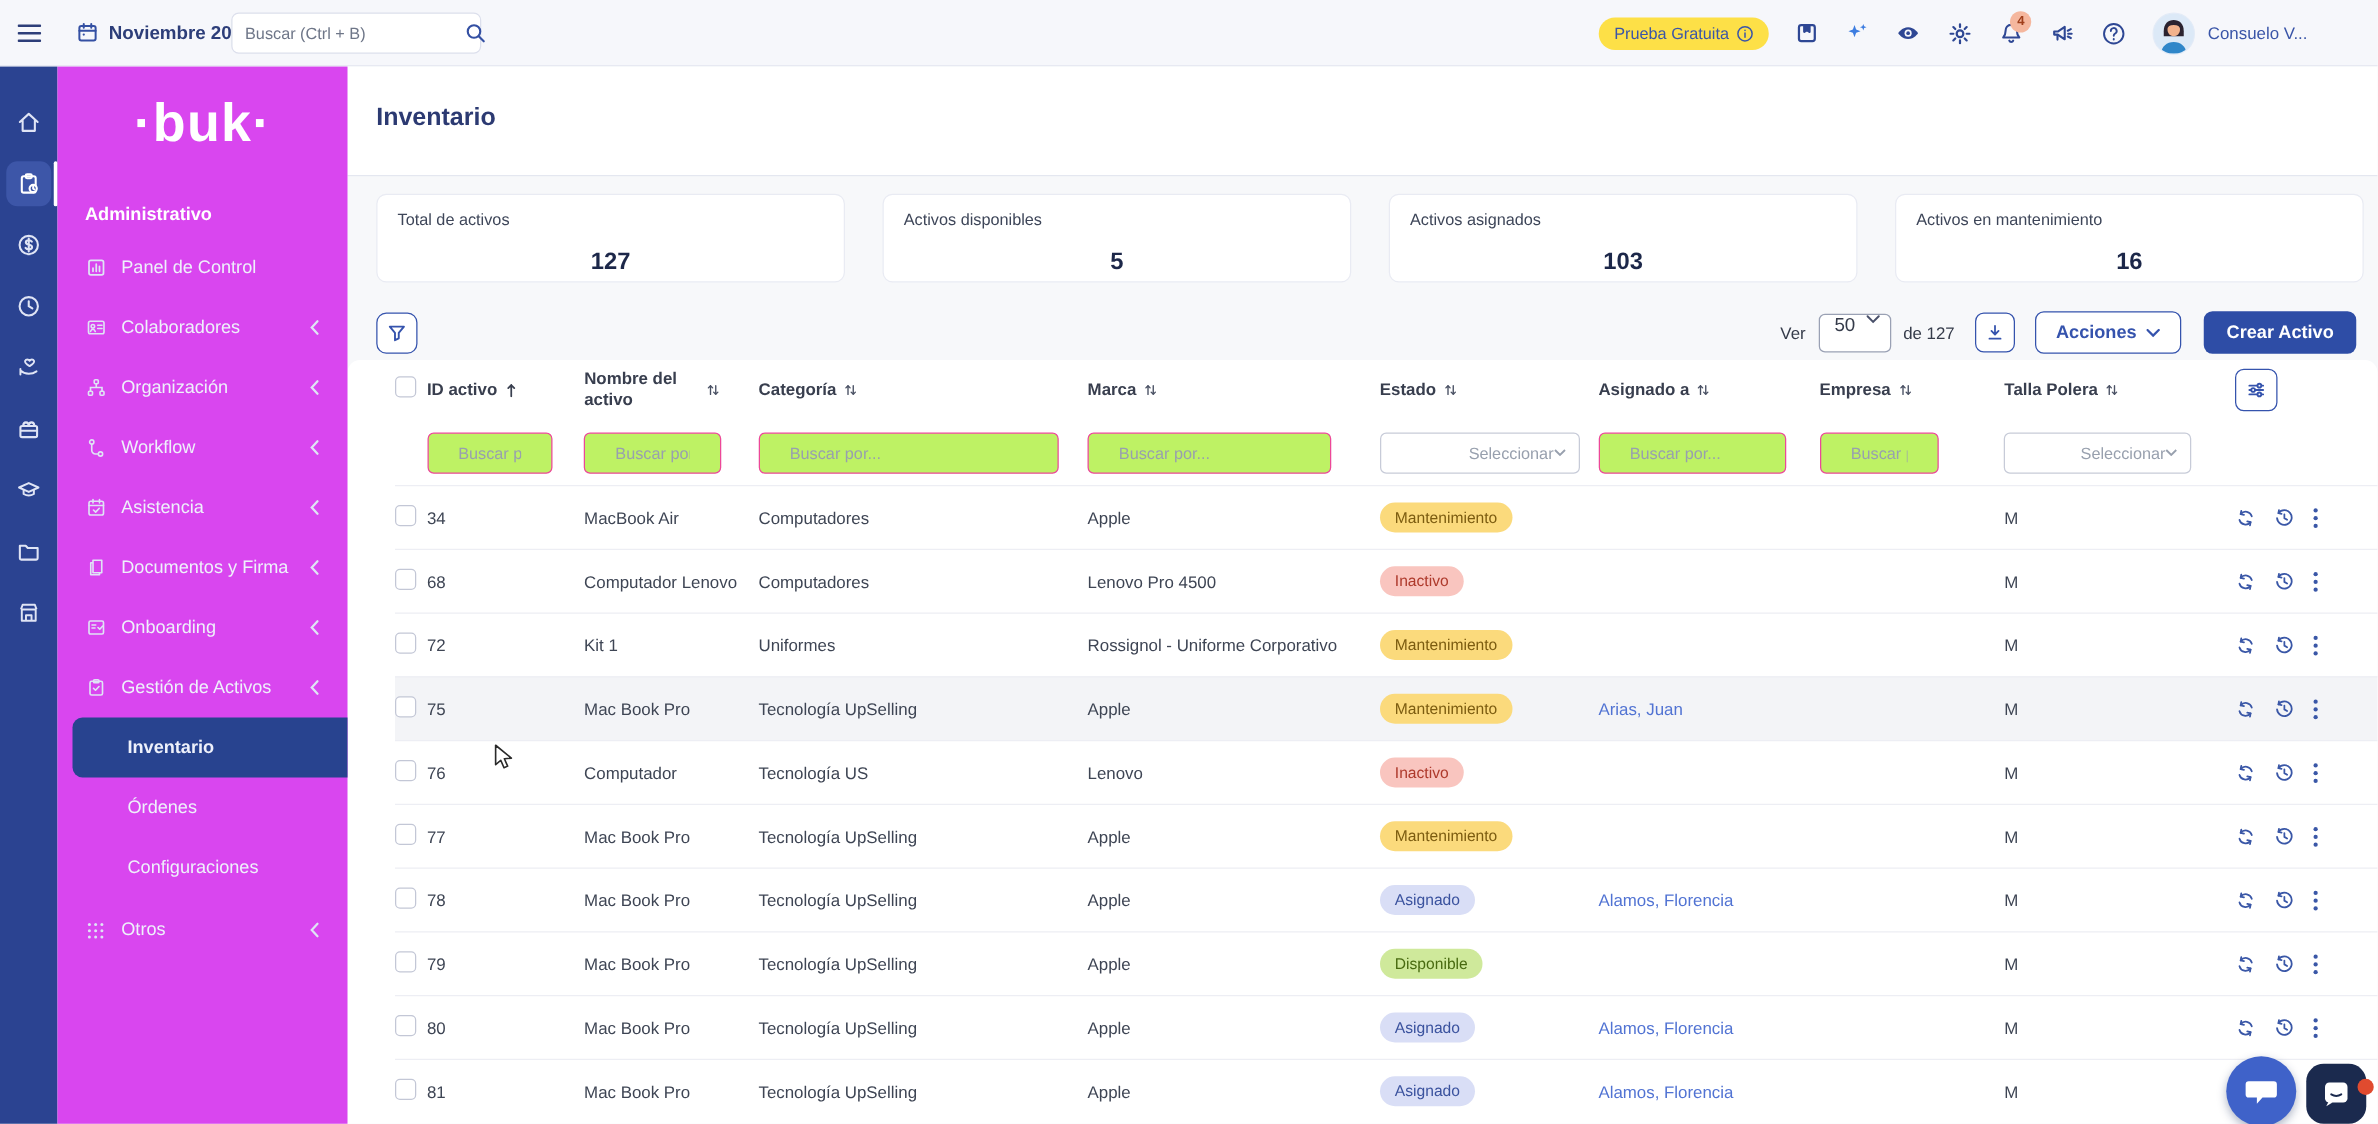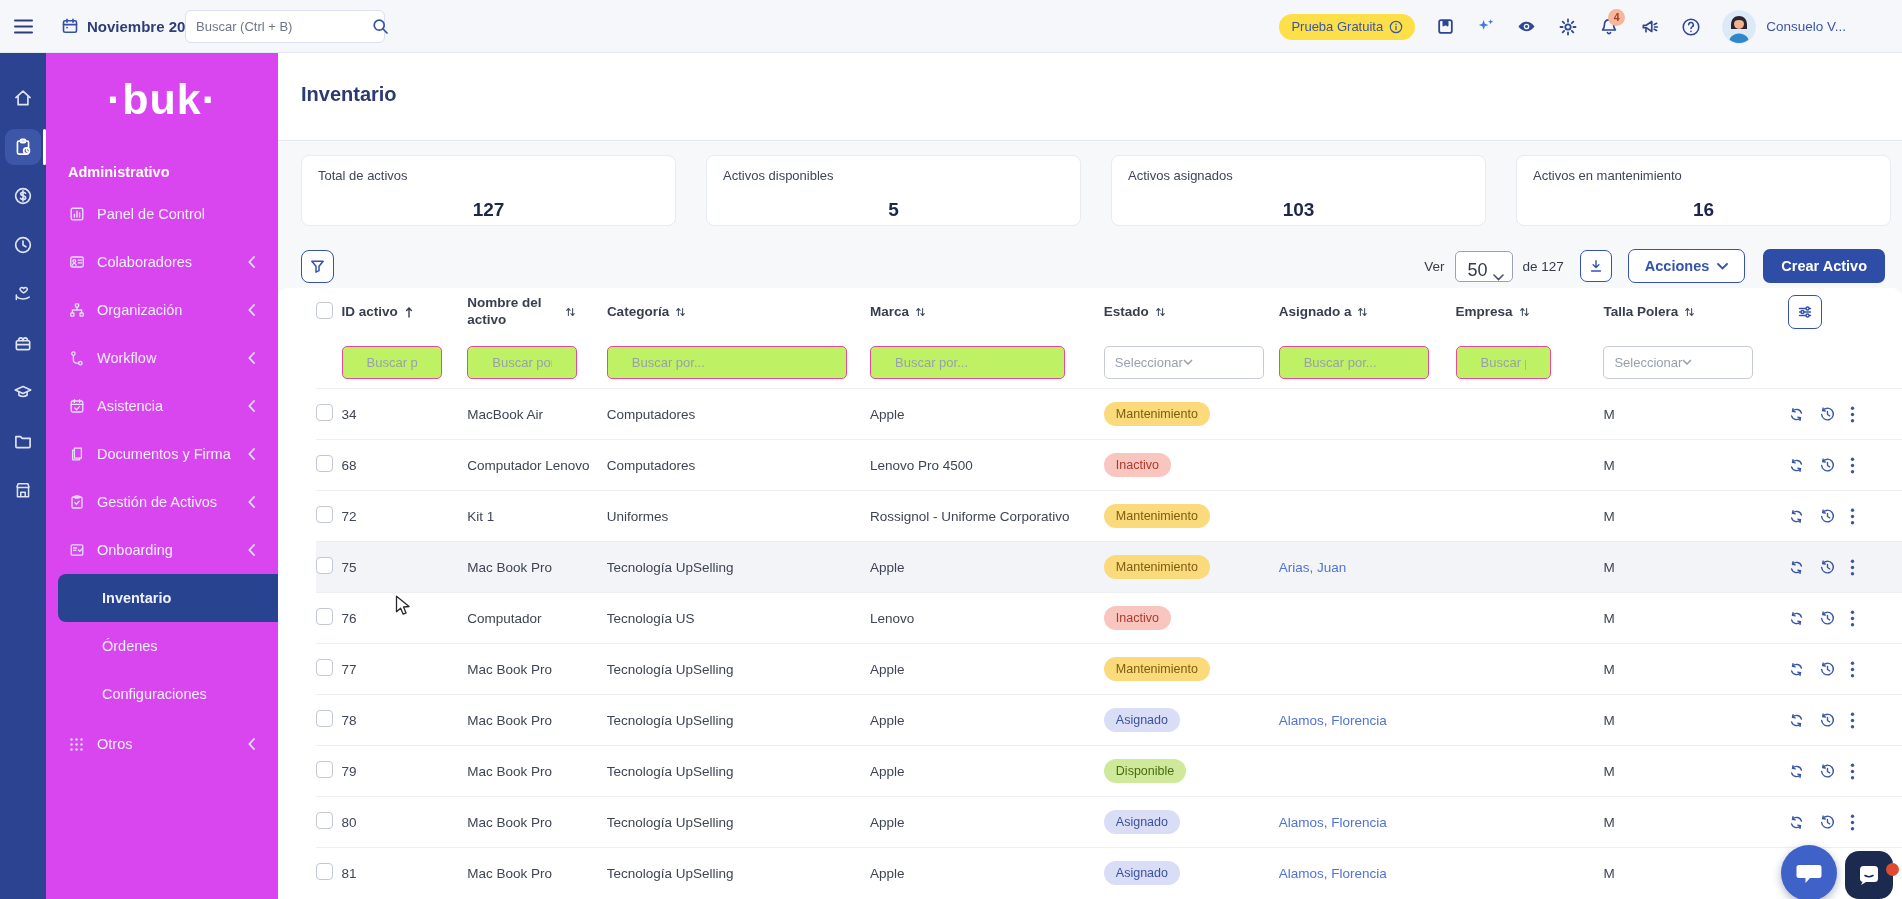--- a/index.html
+++ b/index.html
@@ -55,21 +55,21 @@
   .stat-card { flex:1; background:#fff; border:1px solid #e9ebf3; border-radius:8px; padding:12px 16px; }
   .stat-label { font-size:13px; color:#3e4659; }
   .stat-value { font-size:19px; font-weight:bold; color:#1c2749; margin-top:16px;text-align:center; }
 
   .toolbar { position:absolute; top:196px; left:23px; right:17px; height:34px; display:flex; align-items:center; }
   .filter-btn { width:33px; height:33px; background:#fff; border:1.5px solid #3553ad; border-radius:8px;
                 display:flex; align-items:center; justify-content:center; cursor:pointer; }
   .toolbar-right { margin-left:auto; display:flex; align-items:center; gap:10px; }
   .tb-text { font-size:13.5px; color:#353b4a; }
   .pagesize { width:58px; height:31px; border:1px solid #9aa1b4; border-radius:5px; background:#fff; display:flex;
-              align-items:flex-end; justify-content:space-between; padding:0 8px 0 12px; font-size:18px; color:#353b4a; cursor:pointer; }
+              align-items:flex-start; justify-content:space-between; padding:0 8px 0 12px; font-size:15px; color:#353b4a; cursor:pointer; }
   .dl-btn { width:32px; height:32px; border:1.5px solid #3553ad; border-radius:7px; background:#fff;
             display:flex; align-items:center; justify-content:center; cursor:pointer; margin-left:6px; }
   .actions-btn { height:34px; border:1.5px solid #3553ad; border-radius:7px; background:#fff; color:#3553ad;
                  font-size:14.5px; font-weight:bold; display:flex; align-items:center; gap:8px; padding:0 16px; cursor:pointer; margin-left:6px; }
   .create-btn { height:34px; background:#2e4da6; border:none; border-radius:7px; color:#fff; font-size:14.5px;
                 font-weight:bold; padding:0 18px; cursor:pointer; margin-left:8px; font-family:inherit; }
 
   
   .table-card { position:absolute; top:235px; left:0; right:0; bottom:0; background:#fff; border-radius:10px 10px 0 0; padding-left:38px; }
   .thead, .tfilter, .trow { display:flex; align-items:center; }
@@ -79,21 +79,21 @@
   .trow.hl { background:#f3f4f7; }
   .c-check{width:26px;} .c-id{width:128px;} .c-name{width:142px;} .c-cat{width:268px;} .c-brand{width:238px;}
   .c-status{width:178px;} .c-assign{width:180px;} .c-comp{width:122px;} .c-size{width:188px;margin-left:28px;} .c-act{width:116px;}
   .th { font-size:13.5px; font-weight:bold; color:#383e4e; display:flex; align-items:center; gap:6px; padding-right:10px; }
   .th .lbl { max-width:92px; line-height:1.25; }
   .checkbox { width:17px; height:17px; border:1.5px solid #c3c7d6; border-radius:4px; background:#fff; cursor:pointer; display:inline-block; }
   .f-input { height:33px; border:1px solid #ec4899; border-radius:5px; background:#bef264; font-size:13px; color:#3e4554;
              padding:0 24px; outline:none; font-family:inherit; }
   .f-input::placeholder { color:#98a0ae; }
   .f-select { height:33px; border:1px solid #c7cbd8; border-radius:5px; background:#fff; font-size:13px; color:#98a0ae;
-              display:flex; align-items:center; justify-content:flex-start; padding:0 10px; cursor:pointer; }
+              display:flex; align-items:center; justify-content:flex-end; padding:0 10px; cursor:pointer; }
   .col-settings { width:34px; height:34px; border:1.5px solid #3553ad; border-radius:7px; background:#fff;
                   display:flex; align-items:center; justify-content:center; cursor:pointer; }
   .badge { display:inline-block; padding:5px 12px; border-radius:12px; font-size:12.5px; }
   .link { color:#5173d3; cursor:pointer; }
   .row-actions { display:flex; align-items:center; gap:14px; }
   .row-actions > span { cursor:pointer; }
 
   
   .chat-blue { position:absolute; left:1781px; top:845px; width:56px; height:56px; border-radius:50%;
                background:#3f62c9; box-shadow:0 3px 8px rgba(20,40,90,.35); display:flex; align-items:center; justify-content:center; cursor:pointer; z-index:40; }
@@ -339,40 +339,40 @@
       <span class="mi-label">Documentos y Firma</span>
       <span class="chev">
           <svg width="9" height="14" viewBox="0 0 9 14" fill="none" stroke="#dfe4f5" stroke-width="1.8" stroke-linecap="round">
             <path d="M7 2 2.4 7 7 12"></path>
           </svg>
         </span>
     </div>
     <div class="menu-item">
       <span class="mi-icon">
         <svg width="16" height="16" viewBox="0 0 16 16" fill="none" stroke="#dfe4f5" stroke-width="1.3" stroke-linecap="round" stroke-linejoin="round">
+            <rect x="2.2" y="2.8" width="11.6" height="10.4" rx="1.2"></rect>
+            <path d="M4.6 6h3M4.6 8.4h2.4M9.4 8l1.4 1.4 2.4-2.6"></path>
+          </svg>
+      </span>
+      <span class="mi-label">Onboarding</span>
+      <span class="chev">
+          <svg width="9" height="14" viewBox="0 0 9 14" fill="none" stroke="#dfe4f5" stroke-width="1.8" stroke-linecap="round">
+            <path d="M7 2 2.4 7 7 12"></path>
+          </svg>
+        </span>
+    </div>
+    <div class="menu-item">
+      <span class="mi-icon">
+        <svg width="16" height="16" viewBox="0 0 16 16" fill="none" stroke="#dfe4f5" stroke-width="1.3" stroke-linecap="round" stroke-linejoin="round">
             <rect x="3" y="3" width="10" height="11" rx="1.3"></rect>
             <rect x="5.8" y="1.8" width="4.4" height="2.4" rx=".9"></rect>
             <path d="M5.8 8.6l1.6 1.6 2.8-3"></path>
           </svg>
       </span>
       <span class="mi-label">Gestión de Activos</span>
-      <span class="chev">
-          <svg width="9" height="14" viewBox="0 0 9 14" fill="none" stroke="#dfe4f5" stroke-width="1.8" stroke-linecap="round">
-            <path d="M7 2 2.4 7 7 12"></path>
-          </svg>
-        </span>
-    </div>
-    <div class="menu-item">
-      <span class="mi-icon">
-        <svg width="16" height="16" viewBox="0 0 16 16" fill="none" stroke="#dfe4f5" stroke-width="1.3" stroke-linecap="round" stroke-linejoin="round">
-            <rect x="2.2" y="2.8" width="11.6" height="10.4" rx="1.2"></rect>
-            <path d="M4.6 6h3M4.6 8.4h2.4M9.4 8l1.4 1.4 2.4-2.6"></path>
-          </svg>
-      </span>
-      <span class="mi-label">Onboarding</span>
       <span class="chev">
           <svg width="9" height="14" viewBox="0 0 9 14" fill="none" stroke="#dfe4f5" stroke-width="1.8" stroke-linecap="round">
             <path d="M7 2 2.4 7 7 12"></path>
           </svg>
         </span>
     </div>
     <div class="sub-item sel">
       <span>Inventario</span>
     </div>
     <div class="sub-item">

